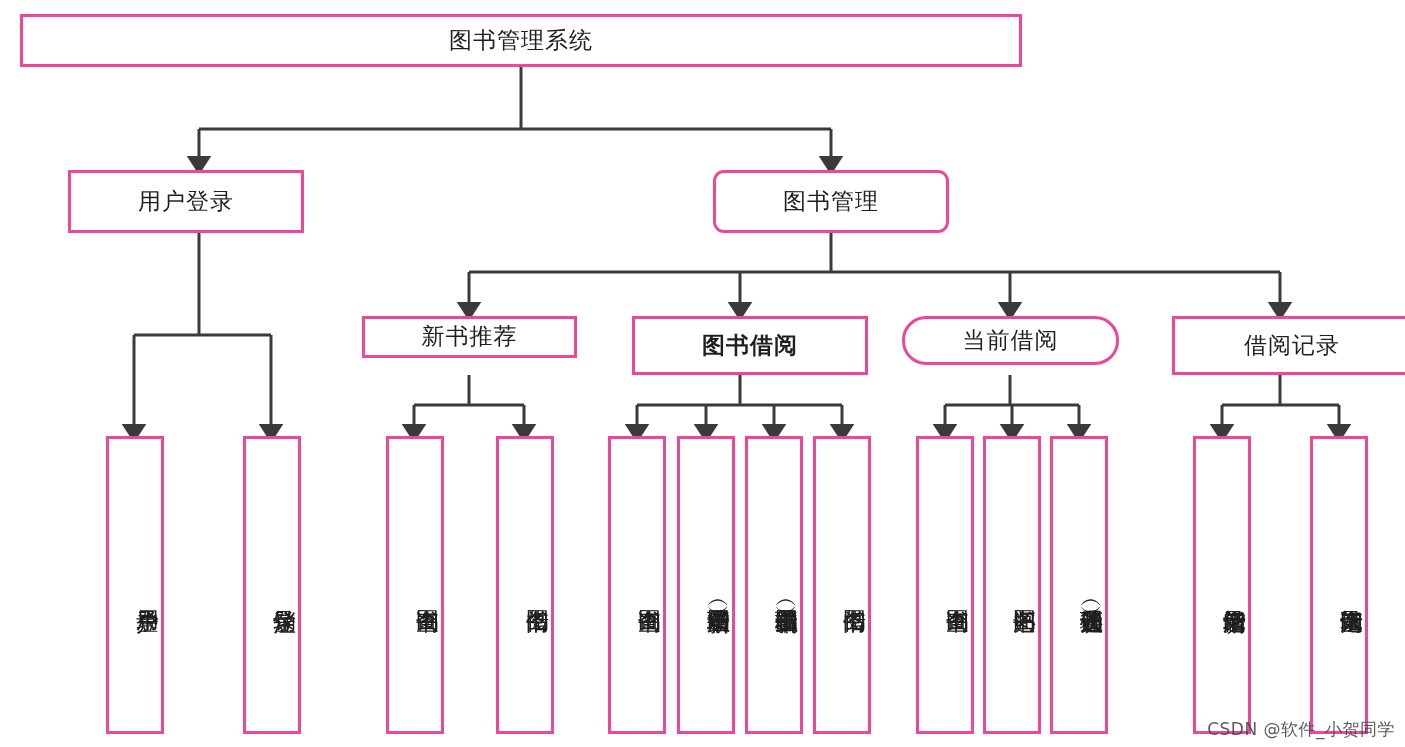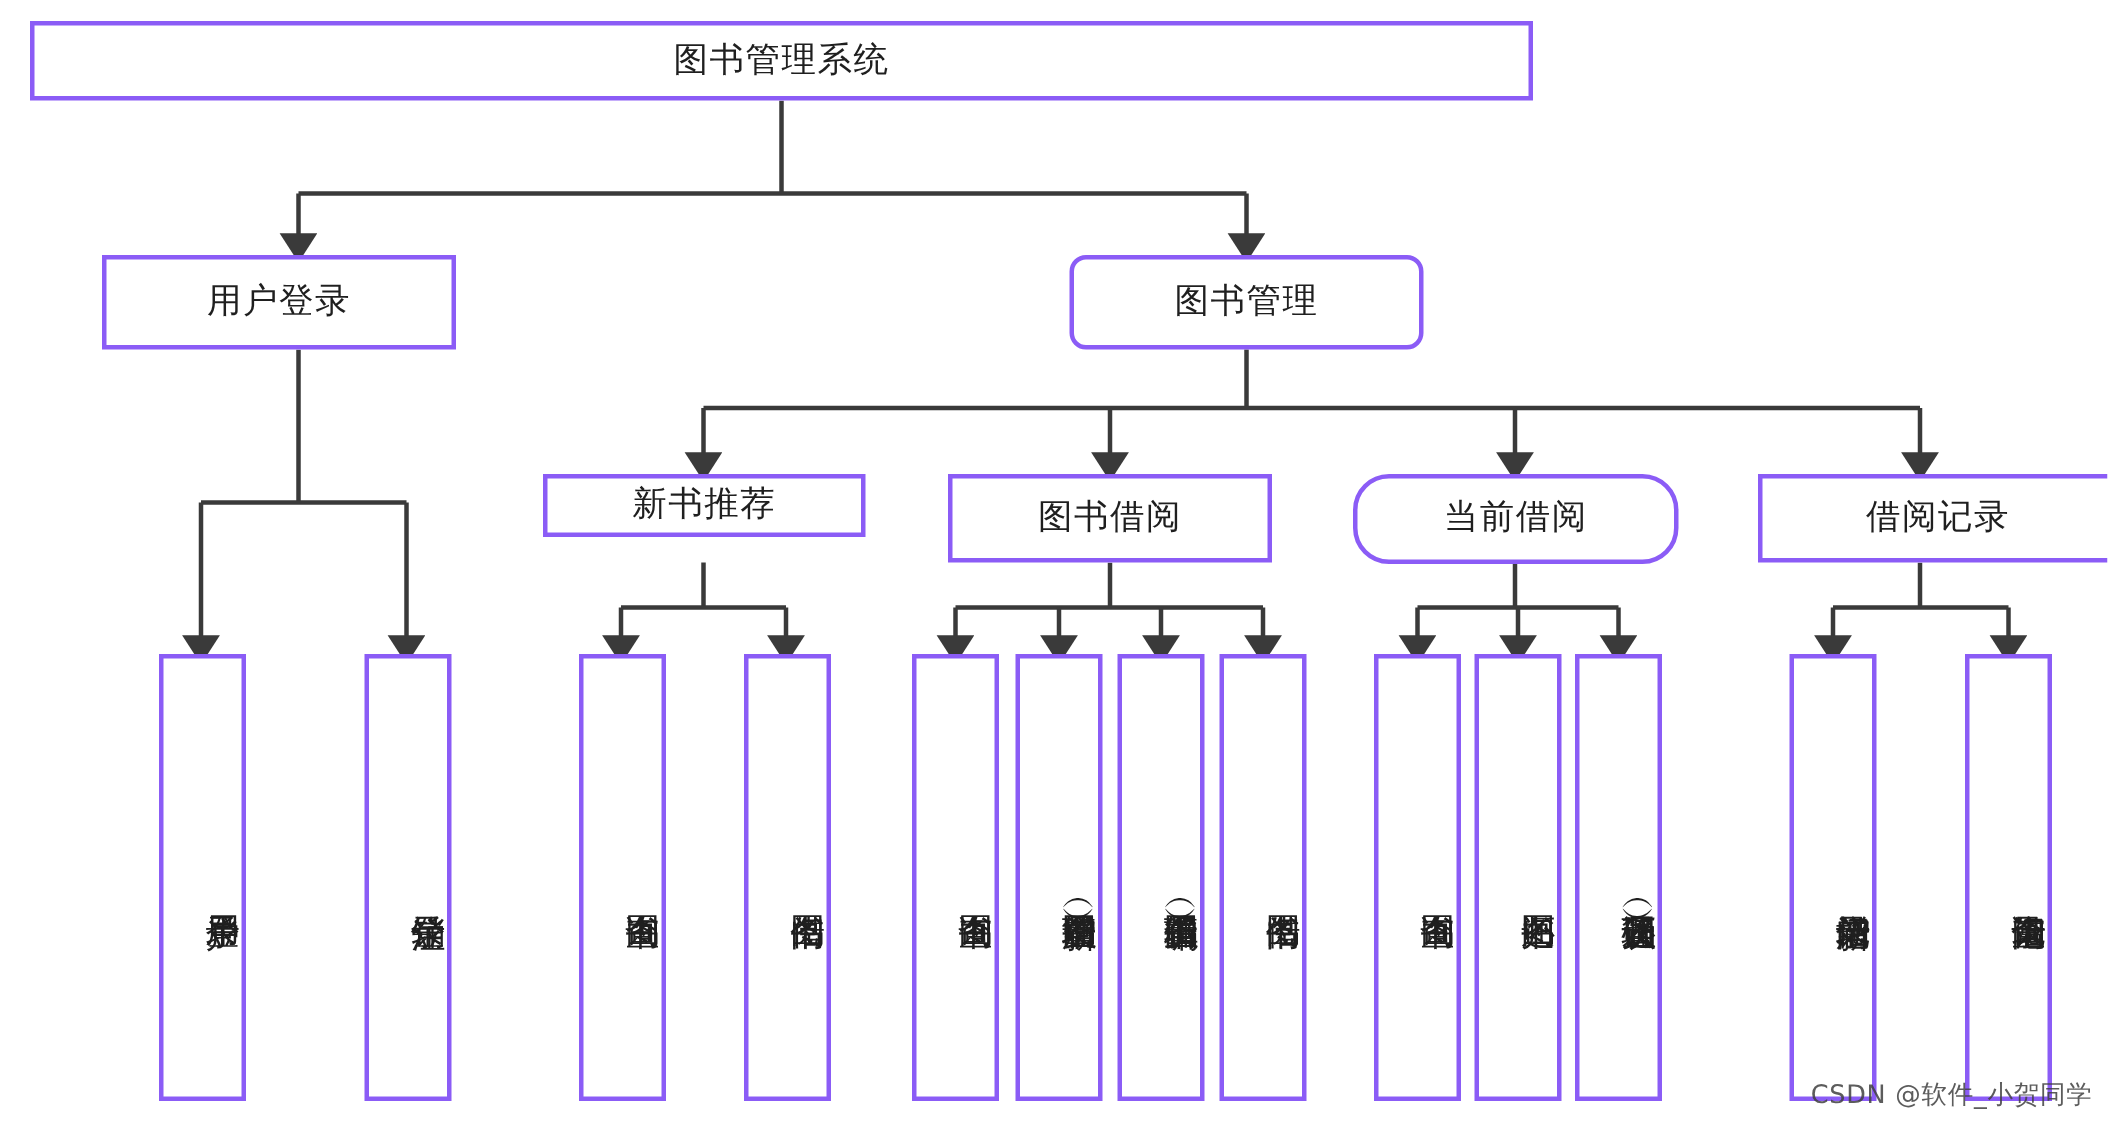--- a/index.html
+++ b/index.html
@@ -20,21 +20,21 @@
   svg.diagram {
     position: absolute;
     left: 0;
     top: 0;
     width: 1405px;
     height: 747px;
   }
   .node-box {
     position: absolute;
     box-sizing: border-box;
-    border: 3px solid #8b5cf6;
+    border: 3px solid #ec4899;
     background: #ffffff;
     display: flex;
     align-items: center;
     justify-content: center;
     color: #1f1f1f;
   }
   .node-box.horiz {
     font-size: 23px;
     letter-spacing: 1px;
     line-height: 1.2;
@@ -127,24 +127,24 @@
   <div class="node-box horiz" style="left:68px; top:170px; width:236px; height:63px;text-align:center;">
     <span>用户登录</span>
   </div>
   <div class="node-box horiz" style="left:713px; top:170px; width:236px; height:63px;border-radius:11px;">
     <span>图书管理</span>
   </div>
 
   <div class="node-box horiz" style="left:362px; top:316px; width:215px; height:42px;">
     <span>新书推荐</span>
   </div>
-  <div class="node-box horiz" style="left:632px; top:316px; width:216px; height:59px;">
+  <div class="node-box horiz" style="left:632px; top:316px; width:236px; height:59px;font-weight:bold;">
     <span>图书借阅</span>
   </div>
-  <div class="node-box horiz" style="left:902px; top:316px; width:217px; height:60px;border-radius:24px;">
+  <div class="node-box horiz" style="left:902px; top:316px; width:217px; height:49px;border-radius:24px;">
     <span>当前借阅</span>
   </div>
   <div class="node-box horiz" style="left:1172px; top:316px; width:240px; height:59px;text-align:right;">
     <span>借阅记录</span>
   </div>
 
   <div class="node-box vert" style="left:106px; top:436px; width:58px; height:298px;">
     <span class="vlabel">用户登录</span>
   </div>
   <div class="node-box vert" style="left:243px; top:436px; width:58px; height:298px;">

